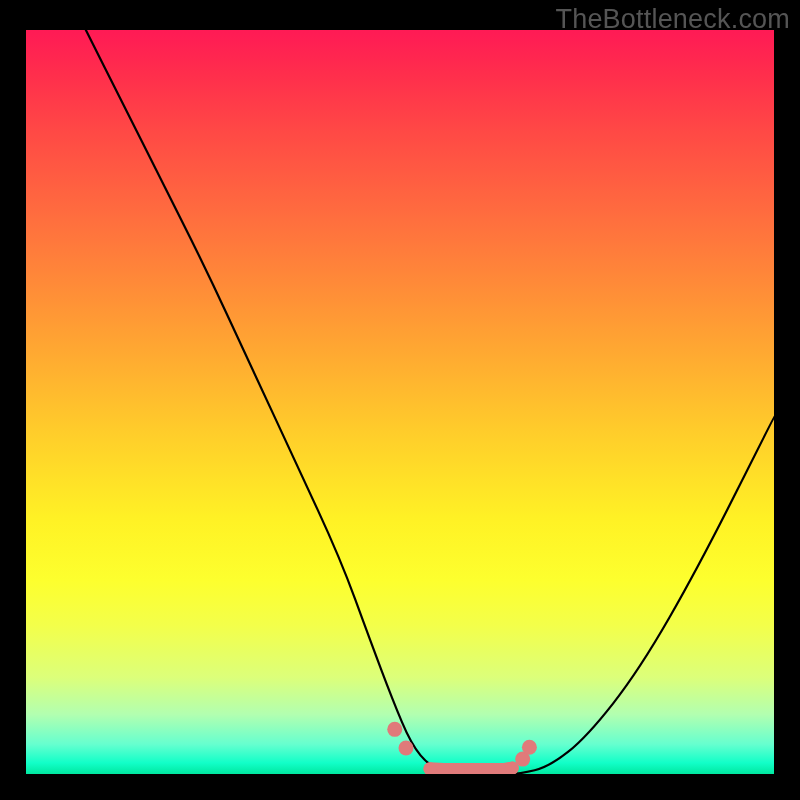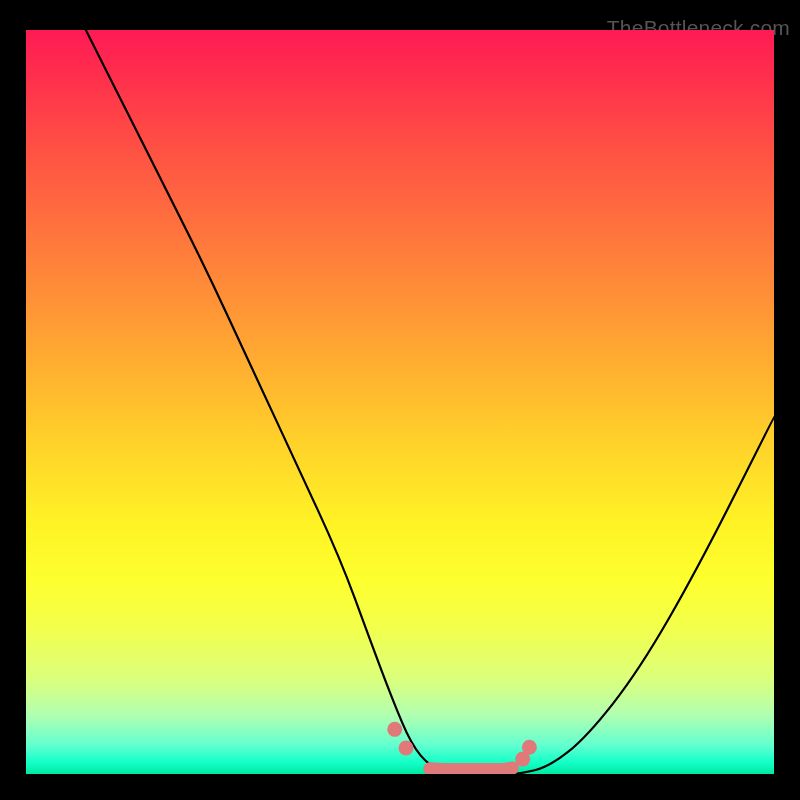--- a/index.html
+++ b/index.html
@@ -6,24 +6,24 @@
   body {
     width: 800px;
     height: 800px;
     background: #000;
     position: relative;
     font-family: Arial, Helvetica, sans-serif;
     overflow: hidden;
   }
   .attribution {
     position: absolute;
-    top: 16px;
+    top: 4px;
     right: 10px;
     color: #555;
-    font-size: 21px;
+    font-size: 27px;
     font-weight: 500;
     letter-spacing: 0.2px;
   }
   .plot-frame {
     position: absolute;
     left: 26px;
     top: 30px;
     width: 748px;
     height: 744px;
     background: #000;

